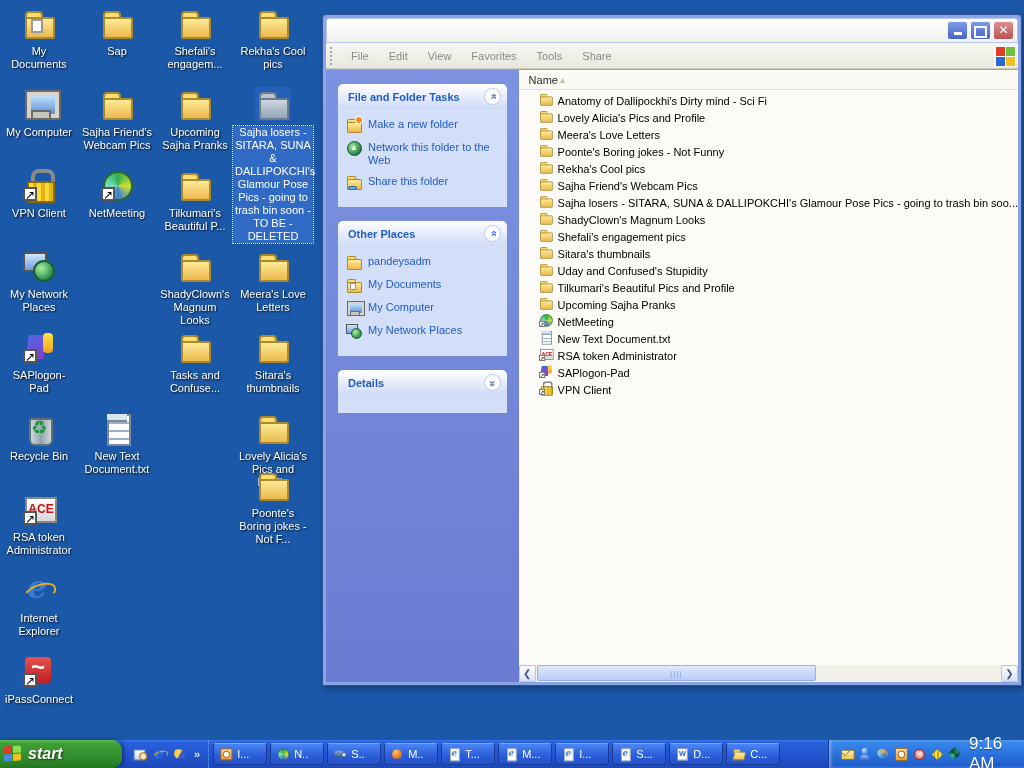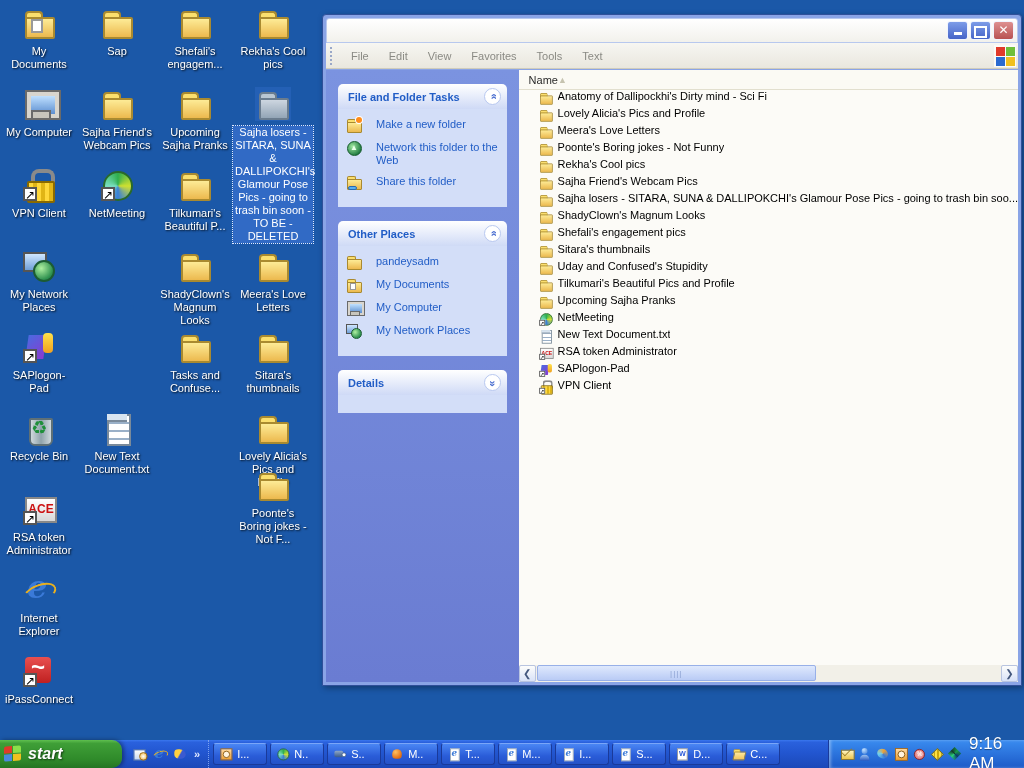--- a/index.html
+++ b/index.html
@@ -124,30 +124,30 @@
   .taskpane { width:200px; background:linear-gradient(#7b93e0,#6a7cd2); padding:14px 12px 0 12px; overflow:hidden; }
   .section { margin-bottom:14px; }
   .sec-head { height:25px; background:linear-gradient(#ffffff,#cfdaf6); border-radius:5px 5px 0 0;
     display:flex; align-items:center; justify-content:space-between; padding:0 6px 0 10px; }
   .sec-title { font-size:11px; font-weight:bold; color:#215dc6; }
   .chev { width:17px; height:17px; border-radius:50%; background:#fff; border:1px solid #b8c8f0; color:#4a6ed0;
     font-size:11px; font-weight:bold; display:flex; align-items:center; justify-content:center; }
   .chev span { display:inline-block; transform:rotate(-90deg); letter-spacing:-1px; }
   .chev.down span { transform:rotate(90deg); }
   .sec-body { background:#d3def8; padding:8px 6px 10px 8px; }
-  .task { display:flex; align-items:flex-start; gap:14px; margin-bottom:7px; }
+  .task { display:flex; align-items:flex-start; gap:6px; margin-bottom:7px; }
   .task .lbl { font-size:11px; color:#215dc6; line-height:13px; padding-top:1px; }
 
   
   .listpane { flex:1; background:#fcfbf7; display:flex; flex-direction:column; position:relative; }
   .colhead { height:20px; background:#fbfaf4; border-bottom:1px solid #e2dfce; display:flex; align-items:center; padding-left:10px; }
   .colhead .cname { font-size:11px; color:#2a2a2a; }
   .colhead .sort { color:#c6c3b0; font-size:9px; }
   .rows { flex:1; overflow:hidden; }
-  .frow { height:17px; display:flex; align-items:flex-start; gap:4px; padding-left:19px; white-space:nowrap; }
+  .frow { height:17px; display:flex; align-items:flex-end; gap:4px; padding-left:19px; white-space:nowrap; }
   .frow .gi { transform:scale(.85); }
   .frow .fname { font-size:11px; color:#000; overflow:hidden; text-overflow:ellipsis; }
   .hscroll { height:17px; display:flex; align-items:center; background:#f2f0e8; }
   .sarrow { width:17px; height:17px; background:linear-gradient(#fdfdfb,#d8e2f8); border:1px solid #b8c4e0; border-radius:2px;
     color:#44587e; font-size:10px; font-weight:bold; text-align:center; line-height:15px; }
   .strack { flex:1; height:17px; position:relative; }
   .sthumb { position:absolute; left:1px; top:0; width:60%; height:16px; border-radius:2px;
     background:linear-gradient(#dfe9fd,#b9cbf5); border:1px solid #98b0e8; }
   .sthumb::after { content:'||||'; display:block; text-align:center; font-size:8px; color:#8aa0d0; line-height:15px; letter-spacing:1px; }
 
@@ -412,21 +412,21 @@
       <span class="mitem">File</span>
 
       <span class="mitem">Edit</span>
 
       <span class="mitem">View</span>
 
       <span class="mitem">Favorites</span>
 
       <span class="mitem">Tools</span>
 
-      <span class="mitem">Text</span>
+      <span class="mitem">Share</span>
 
     <span class="winlogo">
         <i></i>
         <i></i>
         <i></i>
         <i></i>
       </span>
   </div>
 
   <div class="winbody">

